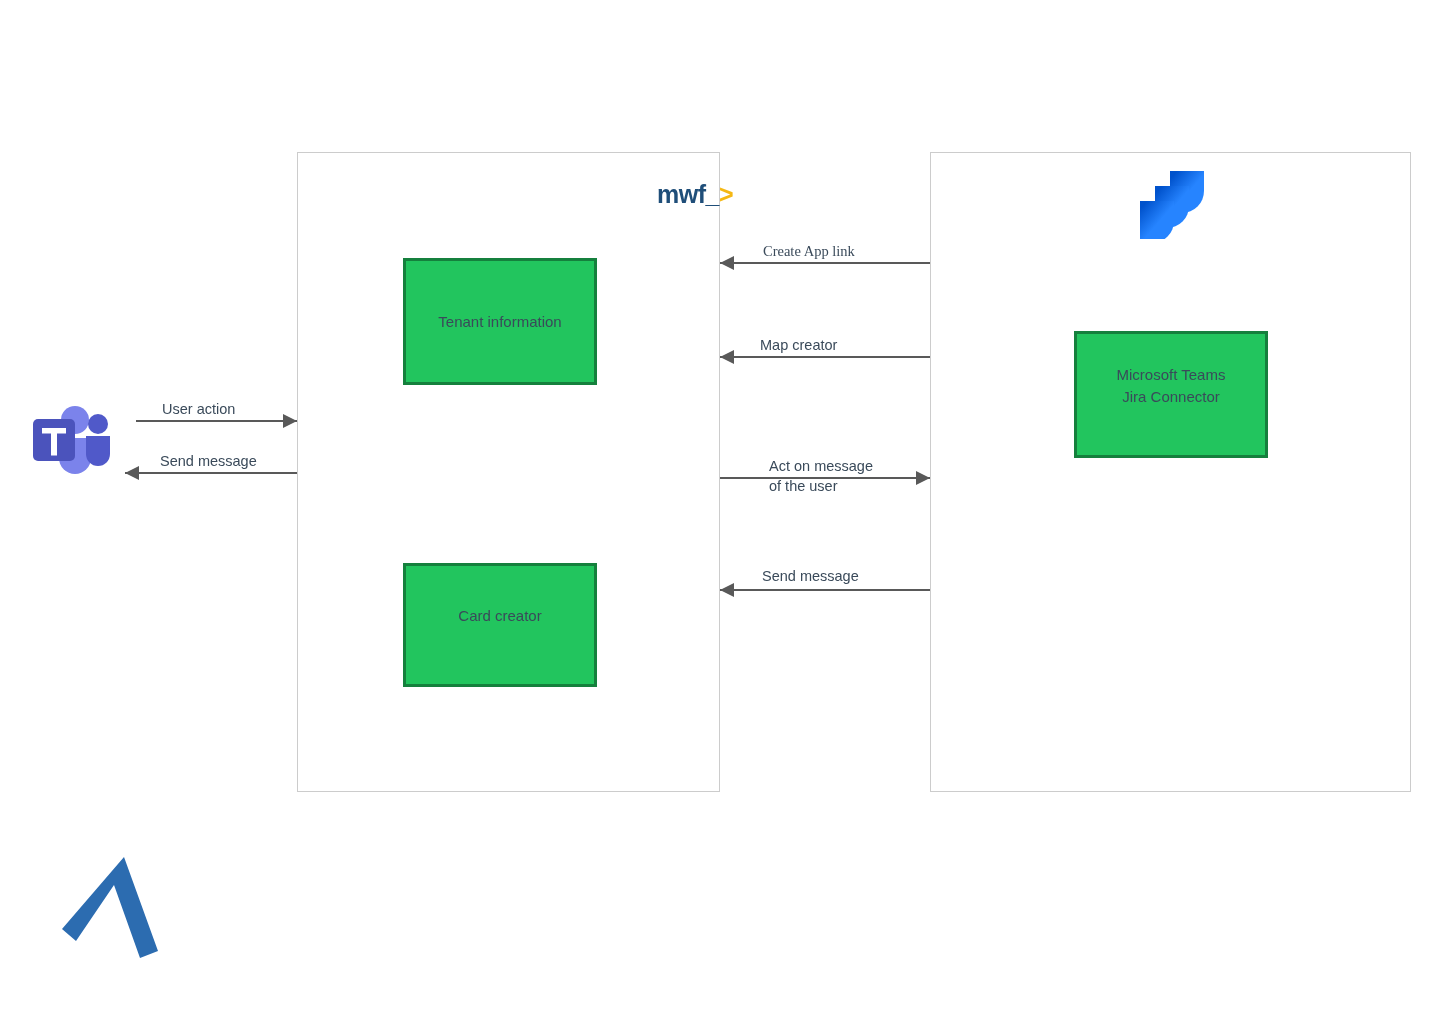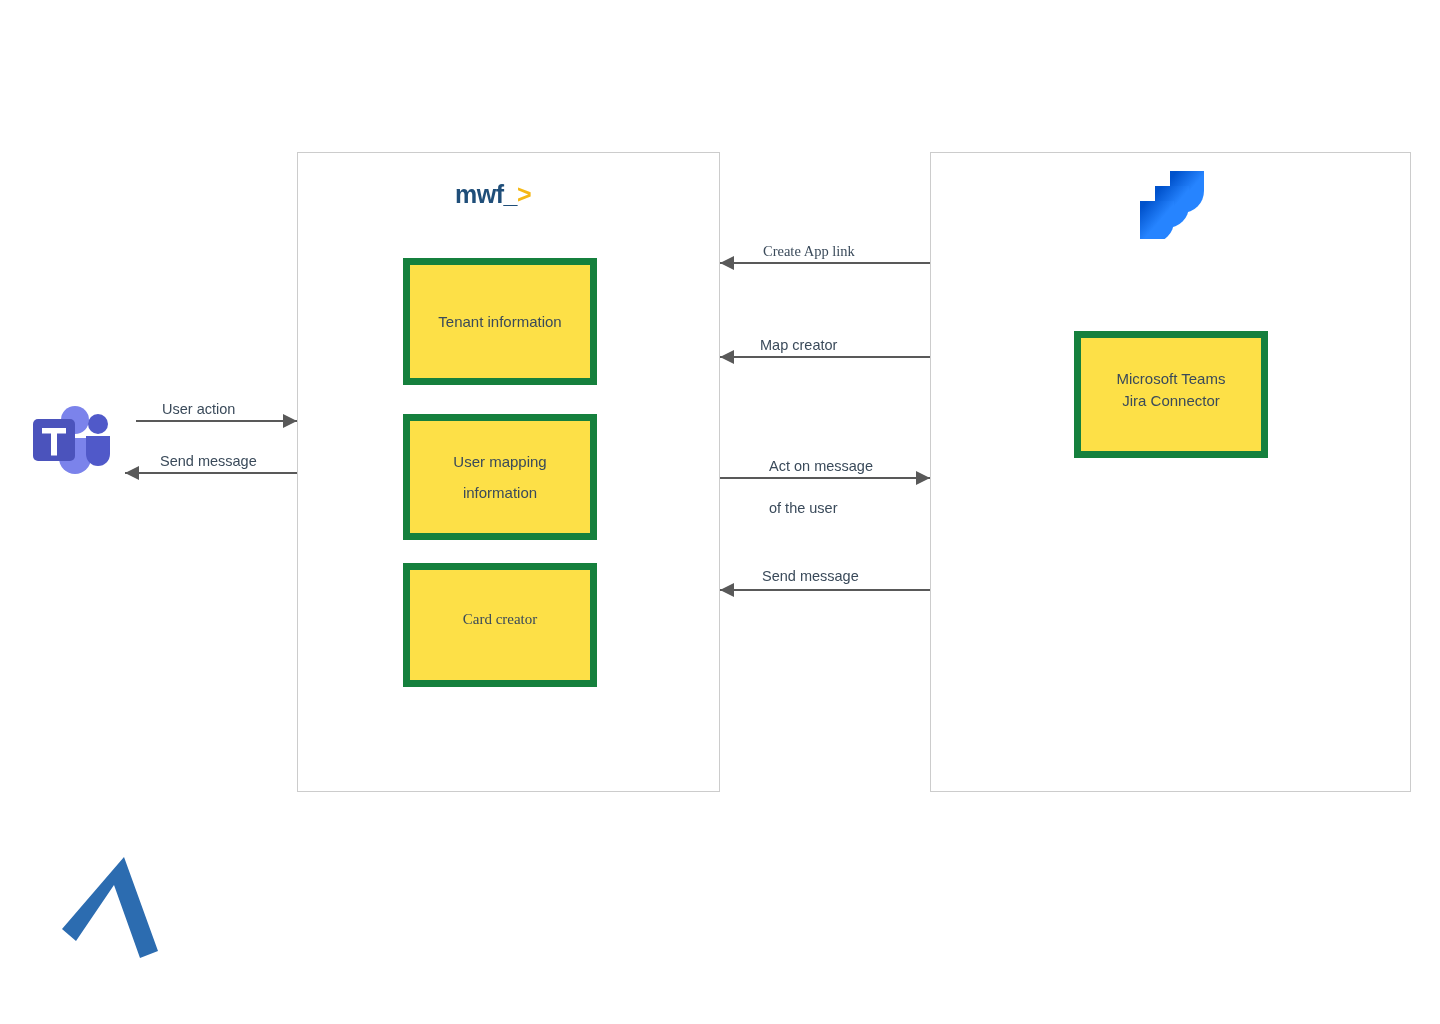--- a/index.html
+++ b/index.html
@@ -30,47 +30,48 @@
   }
   #mwf-container { left: 297px; top: 152px; width: 423px; height: 640px; }
   #jira-container { left: 930px; top: 152px; width: 481px; height: 640px; }
 
   
   .mwf-logo {
     position: absolute;
     left: 297px;
     top: 182px;
     width: 392px;
-    text-align: center;
+    text-align: right;
     font-size: 25px;
     font-weight: bold;
     letter-spacing: -0.5px;
     line-height: 1;
     user-select: none;
+    padding-left: 44px;
   }
   .mwf-logo .mwf-word { color: #1f4e79; }
   .mwf-logo .mwf-arrow { color: #f5b814; font-weight: 700; }
 
   
   .module-box {
     position: absolute;
-    background: #fde047;
-    border: 7px solid #15803d;
+    background: #22c55e;
+    border: 3px solid #15803d;
     box-sizing: border-box;
     display: flex;
     flex-direction: column;
     align-items: center;
     font-size: 15px;
     color: #3a4a5a;
     line-height: 1.42;
     text-align: center;
   }
   #box-tenant   { left: 403px; top: 258px; width: 194px; height: 127px; justify-content: center; }
   #box-mapping  { left: 403px; top: 414px; width: 194px; height: 126px; justify-content: center; }
-  #box-card     { left: 403px; top: 563px; width: 194px; height: 124px; justify-content: flex-start; padding-top: 39px; font-family: Liberation Serif, serif; }
+  #box-card     { left: 403px; top: 563px; width: 194px; height: 124px; justify-content: flex-start; padding-top: 39px; }
   #box-connector{ left: 1074px; top: 331px; width: 194px; height: 127px; justify-content: flex-start; padding-top: 30px; }
 
   .module-box .line { display: block; }
   #box-mapping .line + .line { margin-top: 9px; }
   #box-connector .line + .line { margin-top: 1px; }
 
   
   .arrow {
     position: absolute;
     height: 2px;
@@ -110,21 +111,21 @@
   .arrow-label {
     position: absolute;
     font-size: 14.5px;
     color: #3a4a5a;
     white-space: nowrap;
     line-height: 1.35;
   }
   #label-create-app-link { left: 763px; top: 242px; font-family: Liberation Serif, serif; }
   #label-map-accounts    { left: 760px; top: 336px; }
   #label-act-on-behalf-1 { left: 769px; top: 457px; }
-  #label-act-on-behalf-2 { left: 769px; top: 477px; margin-top: 22px; }
+  #label-act-on-behalf-2 { left: 769px; top: 477px; }
   #label-send-message-jira { left: 762px; top: 567px; }
   #label-user-action     { left: 162px; top: 400px; }
   #label-send-message-teams { left: 160px; top: 452px; }
 
   
   #teams-logo {
     position: absolute;
     left: 31px;
     top: 401px;
     width: 82px;
@@ -157,24 +158,20 @@
   <div class="container-box" id="mwf-container"></div>
 
   <div class="mwf-logo">
     <span class="mwf-word">mwf_</span><span class="mwf-arrow">&gt;</span>
   </div>
 
   <div class="module-box" id="box-tenant">
     <span class="line">Tenant information</span>
   </div>
 
-  <div class="module-box" id="box-mapping">
-    <span class="line">User mapping</span>
-    <span class="line">information</span>
-  </div>
 
   <div class="module-box" id="box-card">
     <span class="line">Card creator</span>
   </div>
 
   <div class="container-box" id="jira-container"></div>
 
   <svg id="jira-logo" viewBox="0 0 72 72">
     <defs>
       <linearGradient id="jg1" x1="0.1" y1="0.1" x2="0.85" y2="0.9">

